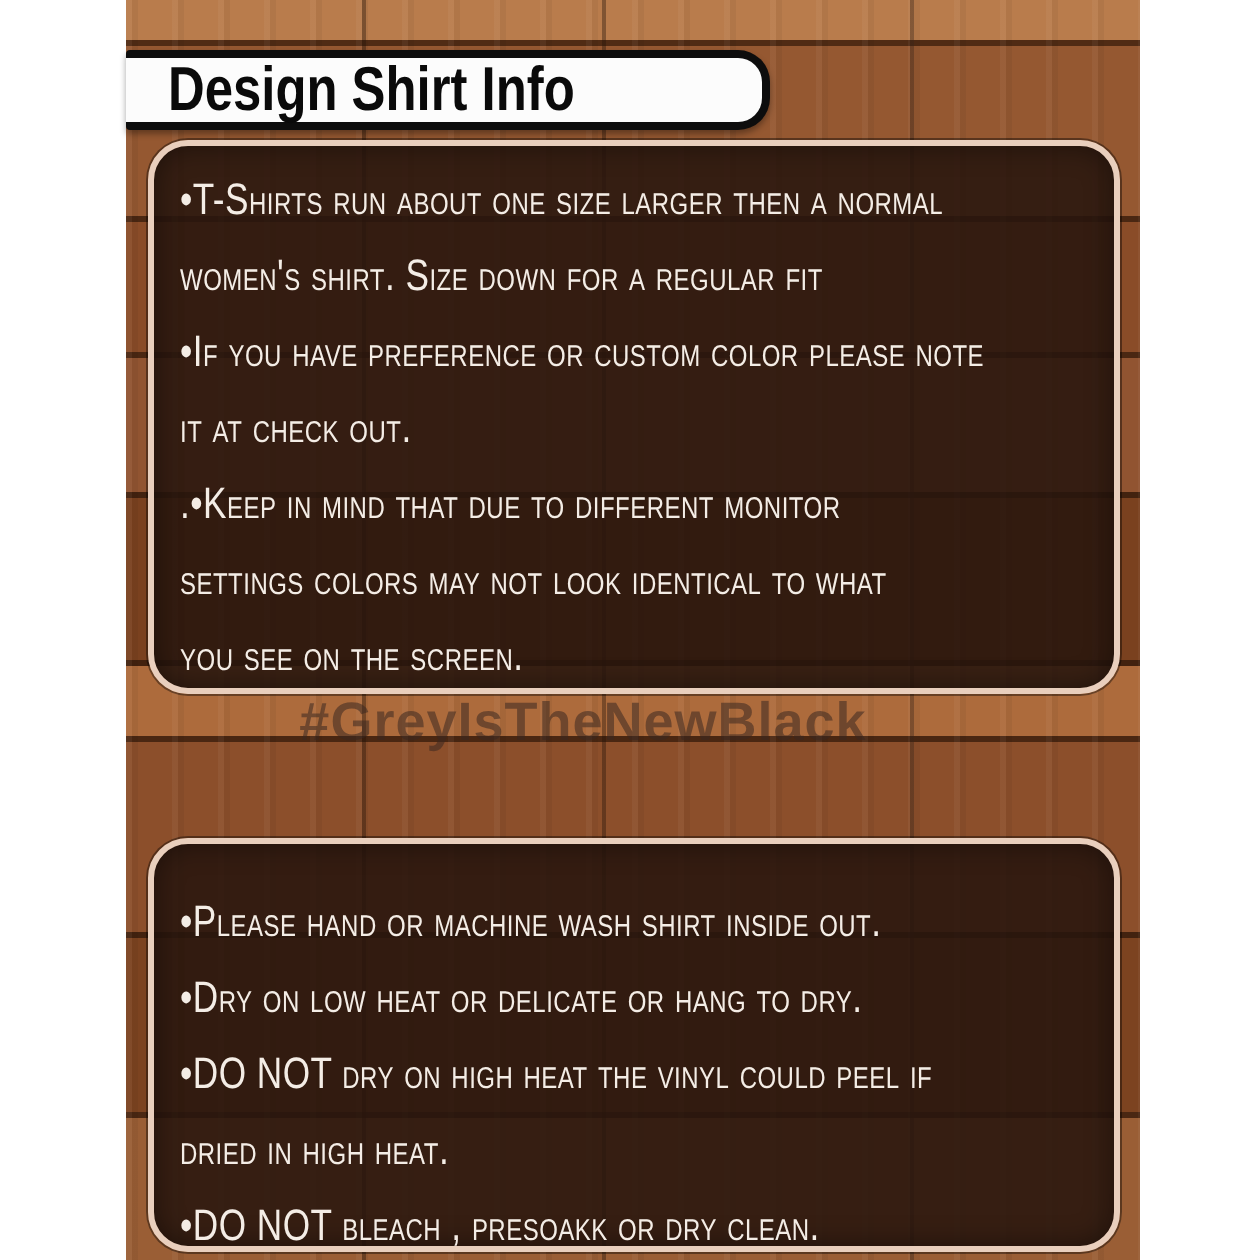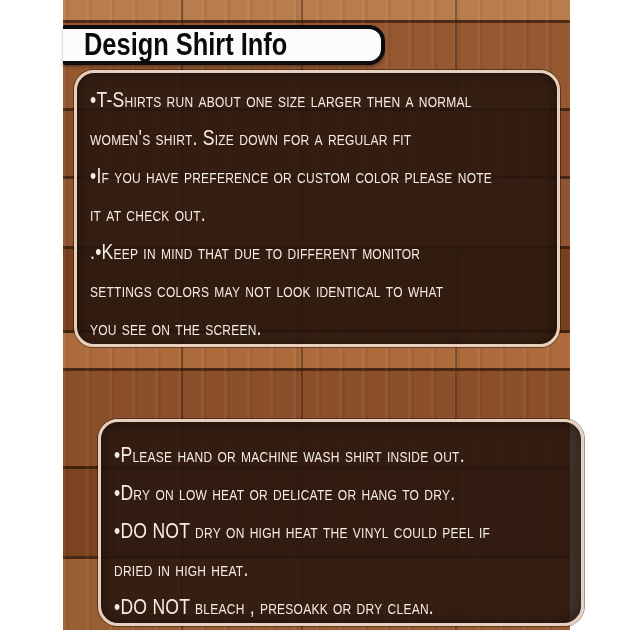--- a/index.html
+++ b/index.html
@@ -41,21 +41,21 @@
     font-weight:bold; font-size:31px; color:#0a0a0a;
     transform:scaleX(0.82); transform-origin:0 50%; white-space:nowrap;
   }
   .info-box {
     position:absolute; left:11px; width:486px; box-sizing:border-box;
     background:rgba(40,22,14,0.88);
     border:3px solid #e9cfbd; border-radius:20px;
     box-shadow:0 0 0 1px rgba(0,0,0,0.4), inset 0 0 14px rgba(0,0,0,0.45);
   }
   .box1 { top:70px; height:277px; padding:8px 8px 0 13px; }
-  .box2 { top:419px; height:207px; padding:14px 0 0 13px;margin-left:24px; }
+  .box2 { top:419px; height:207px; padding:20px 0 0 13px; }
   .line {
     font-size:22px; line-height:38px; color:#f4ede6;
     font-variant:small-caps; white-space:nowrap;
     transform:scaleX(0.80); transform-origin:0 50%; letter-spacing:0.3px;
   }
   .hashtag {
     position:absolute; top:346px; left:0; width:100%; box-sizing:border-box;
     text-align:center; padding-right:50px;
     font-size:27px; font-weight:bold; letter-spacing:0.5px;
     color:rgba(58,40,32,0.55);
@@ -79,20 +79,21 @@
     <div class="info-box box1">
       <div class="line">•T-Shirts run about one size larger then a normal</div>
       <div class="line">women's shirt. Size down for a regular fit</div>
       <div class="line">•If you have preference or custom color please note</div>
       <div class="line">it at check out.</div>
       <div class="line">.•Keep in mind that due to different monitor</div>
       <div class="line">settings colors may not look identical to what</div>
       <div class="line">you see on the screen.</div>
     </div>
 
+    <div class="hashtag">#GreyIsTheNewBlack</div>
 
 
     <div class="info-box box2">
       <div class="line">•Please hand or machine wash shirt inside out.</div>
       <div class="line">•Dry on low heat or delicate or hang to dry.</div>
       <div class="line">•DO NOT dry on high heat the vinyl could peel if</div>
       <div class="line">dried in high heat.</div>
       <div class="line">•DO NOT bleach , presoakk or dry clean.</div>
     </div>
 

